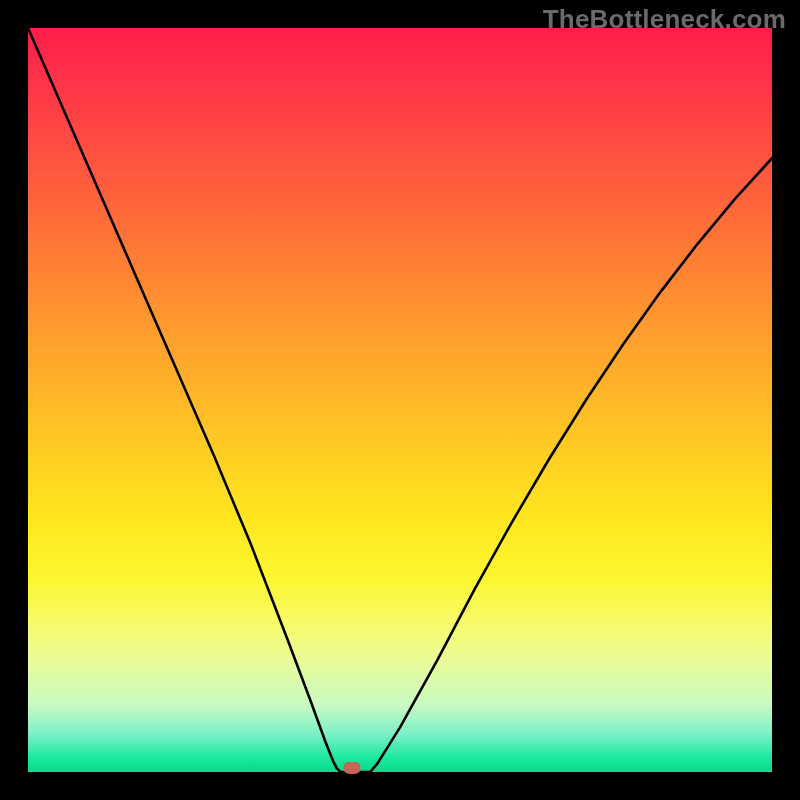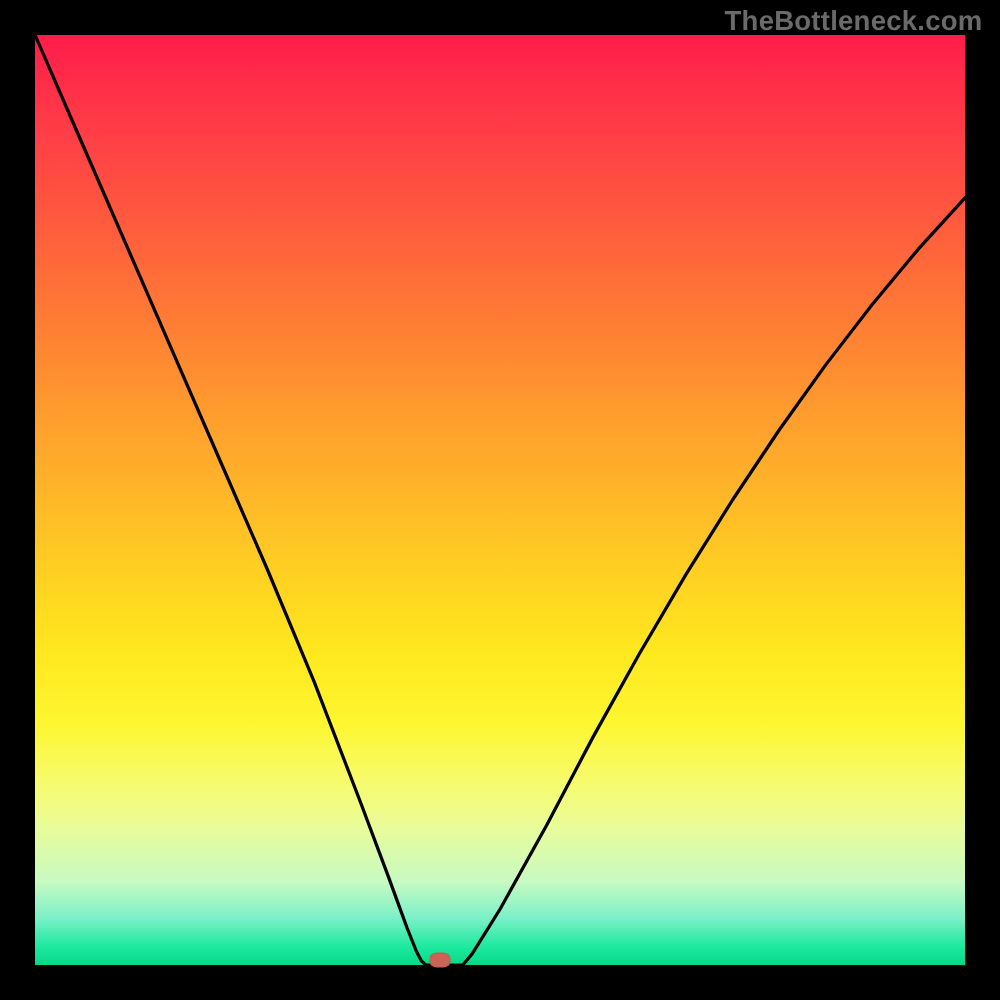--- a/index.html
+++ b/index.html
@@ -14,21 +14,21 @@
   .frame {
     position: relative;
     width: 800px;
     height: 800px;
     background: #000;
   }
   .watermark {
     position: absolute;
     top: 4px;
     right: 14px;
-    font-size: 22px;
+    font-size: 26px;
     font-weight: 600;
     color: #6a6a6a;
     letter-spacing: 0.2px;
     z-index: 5;
   }
   .plot {
     position: absolute;
     left: 28px;
     top: 28px;
     width: 744px;

